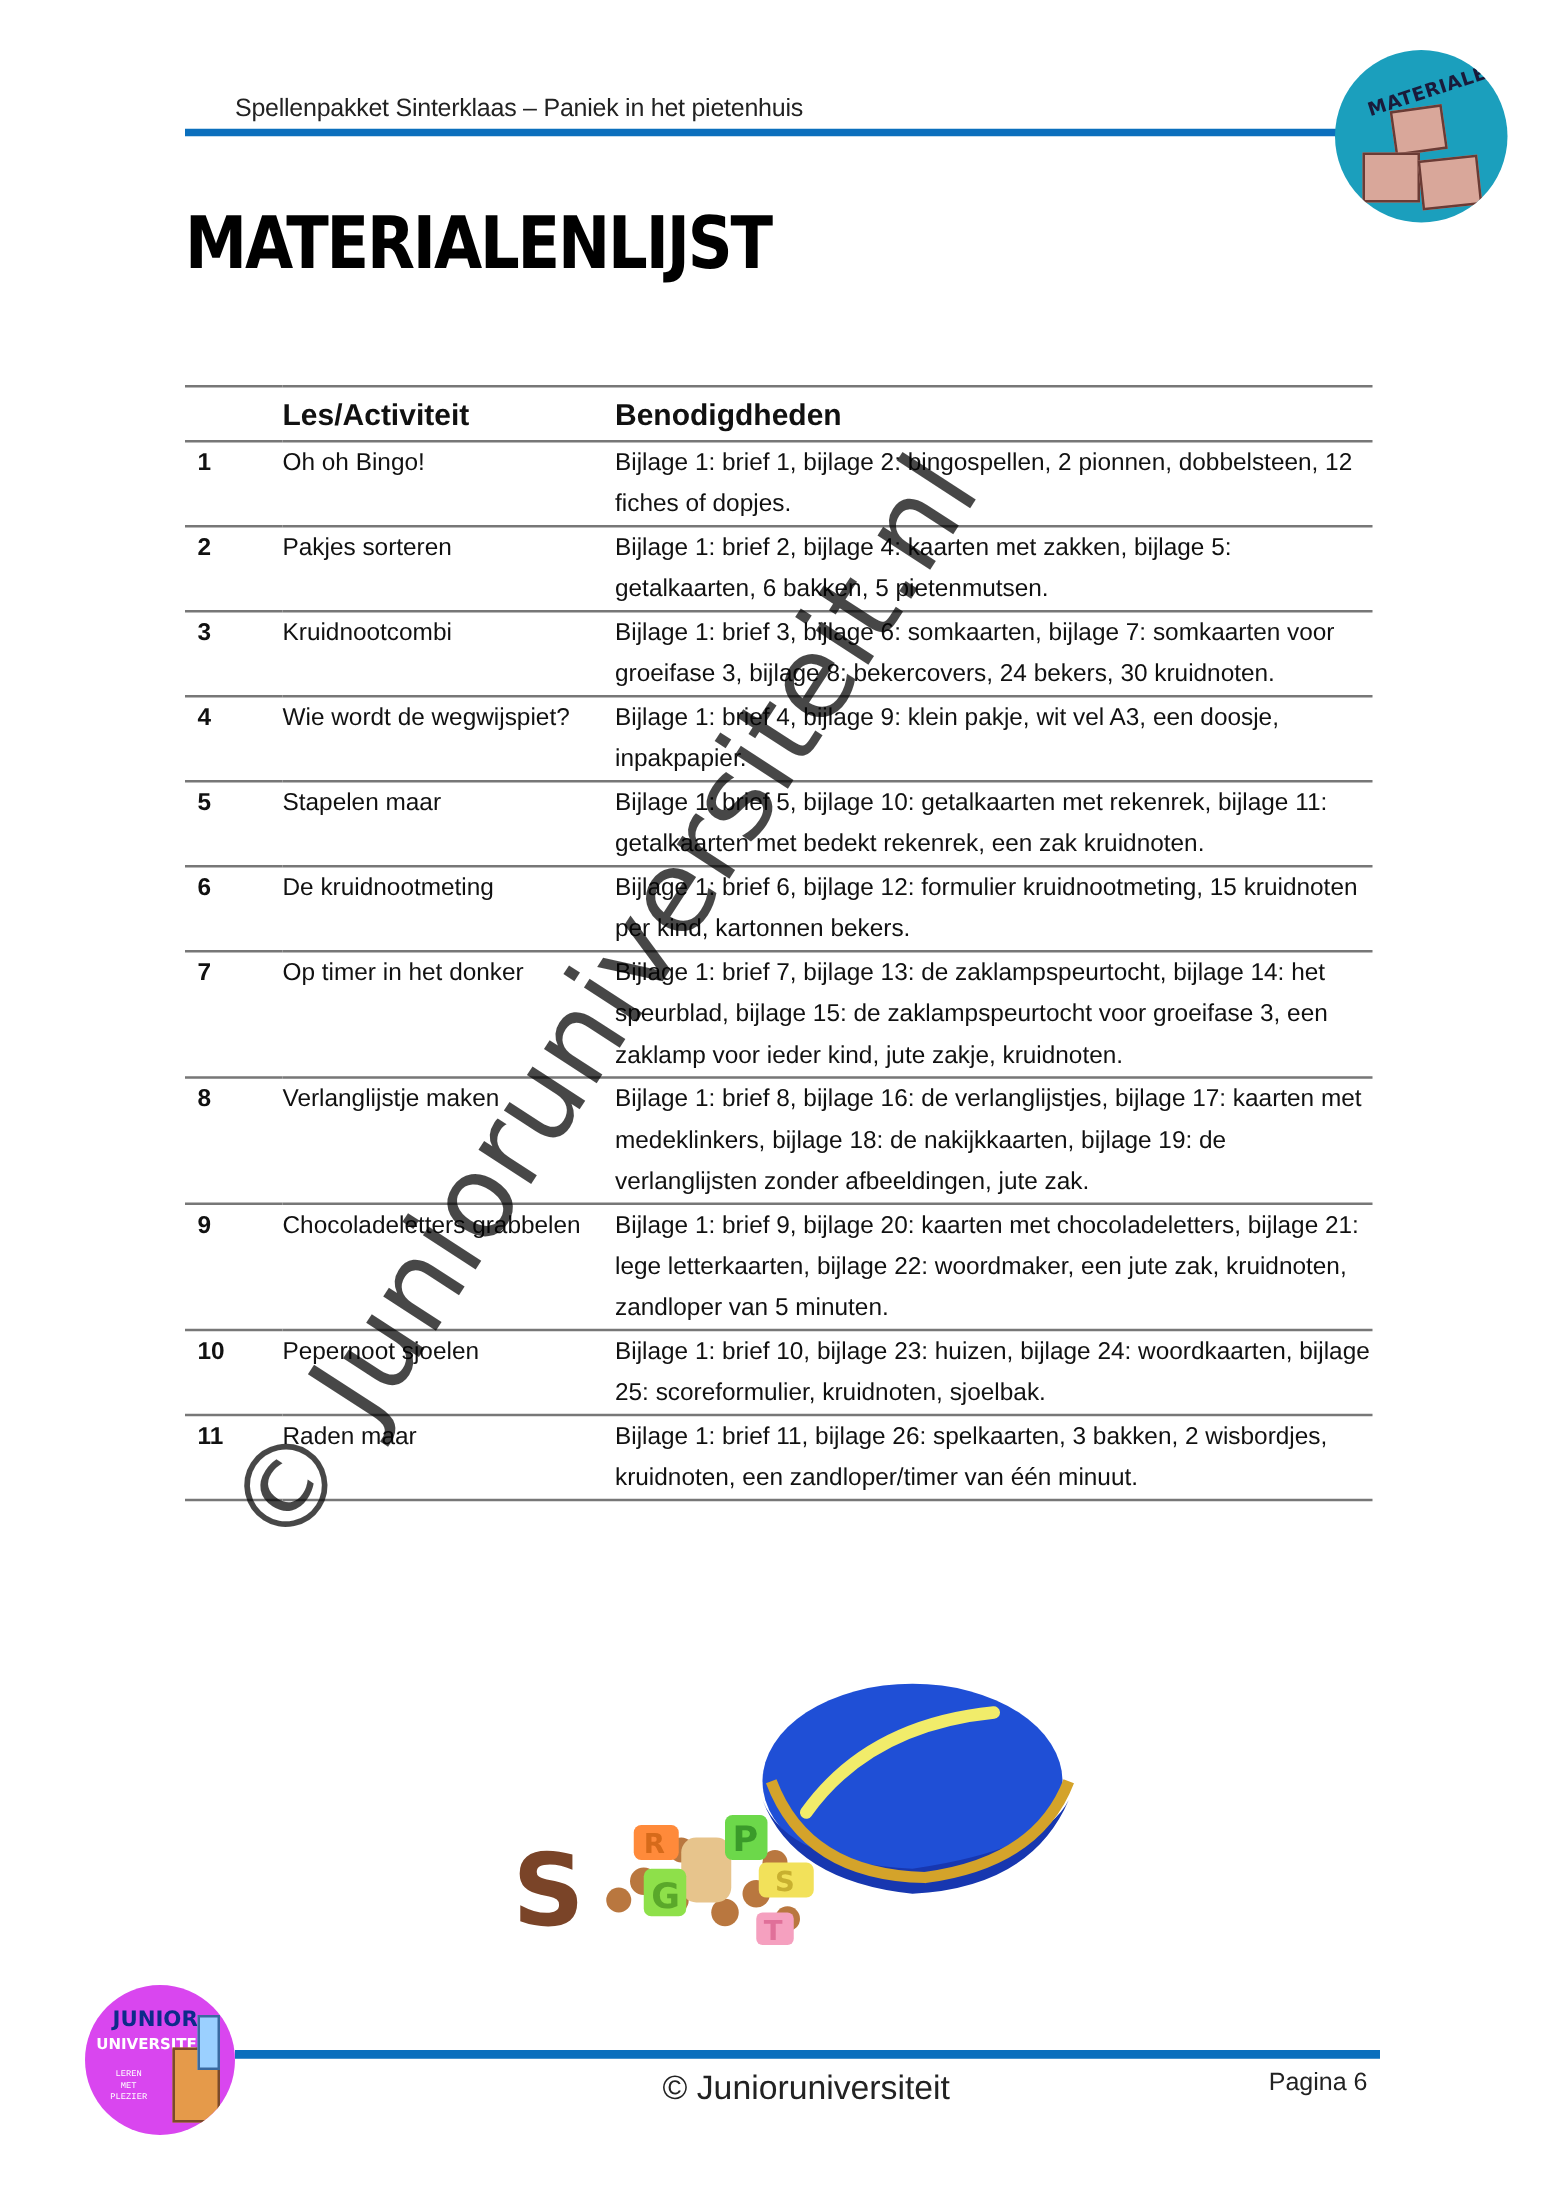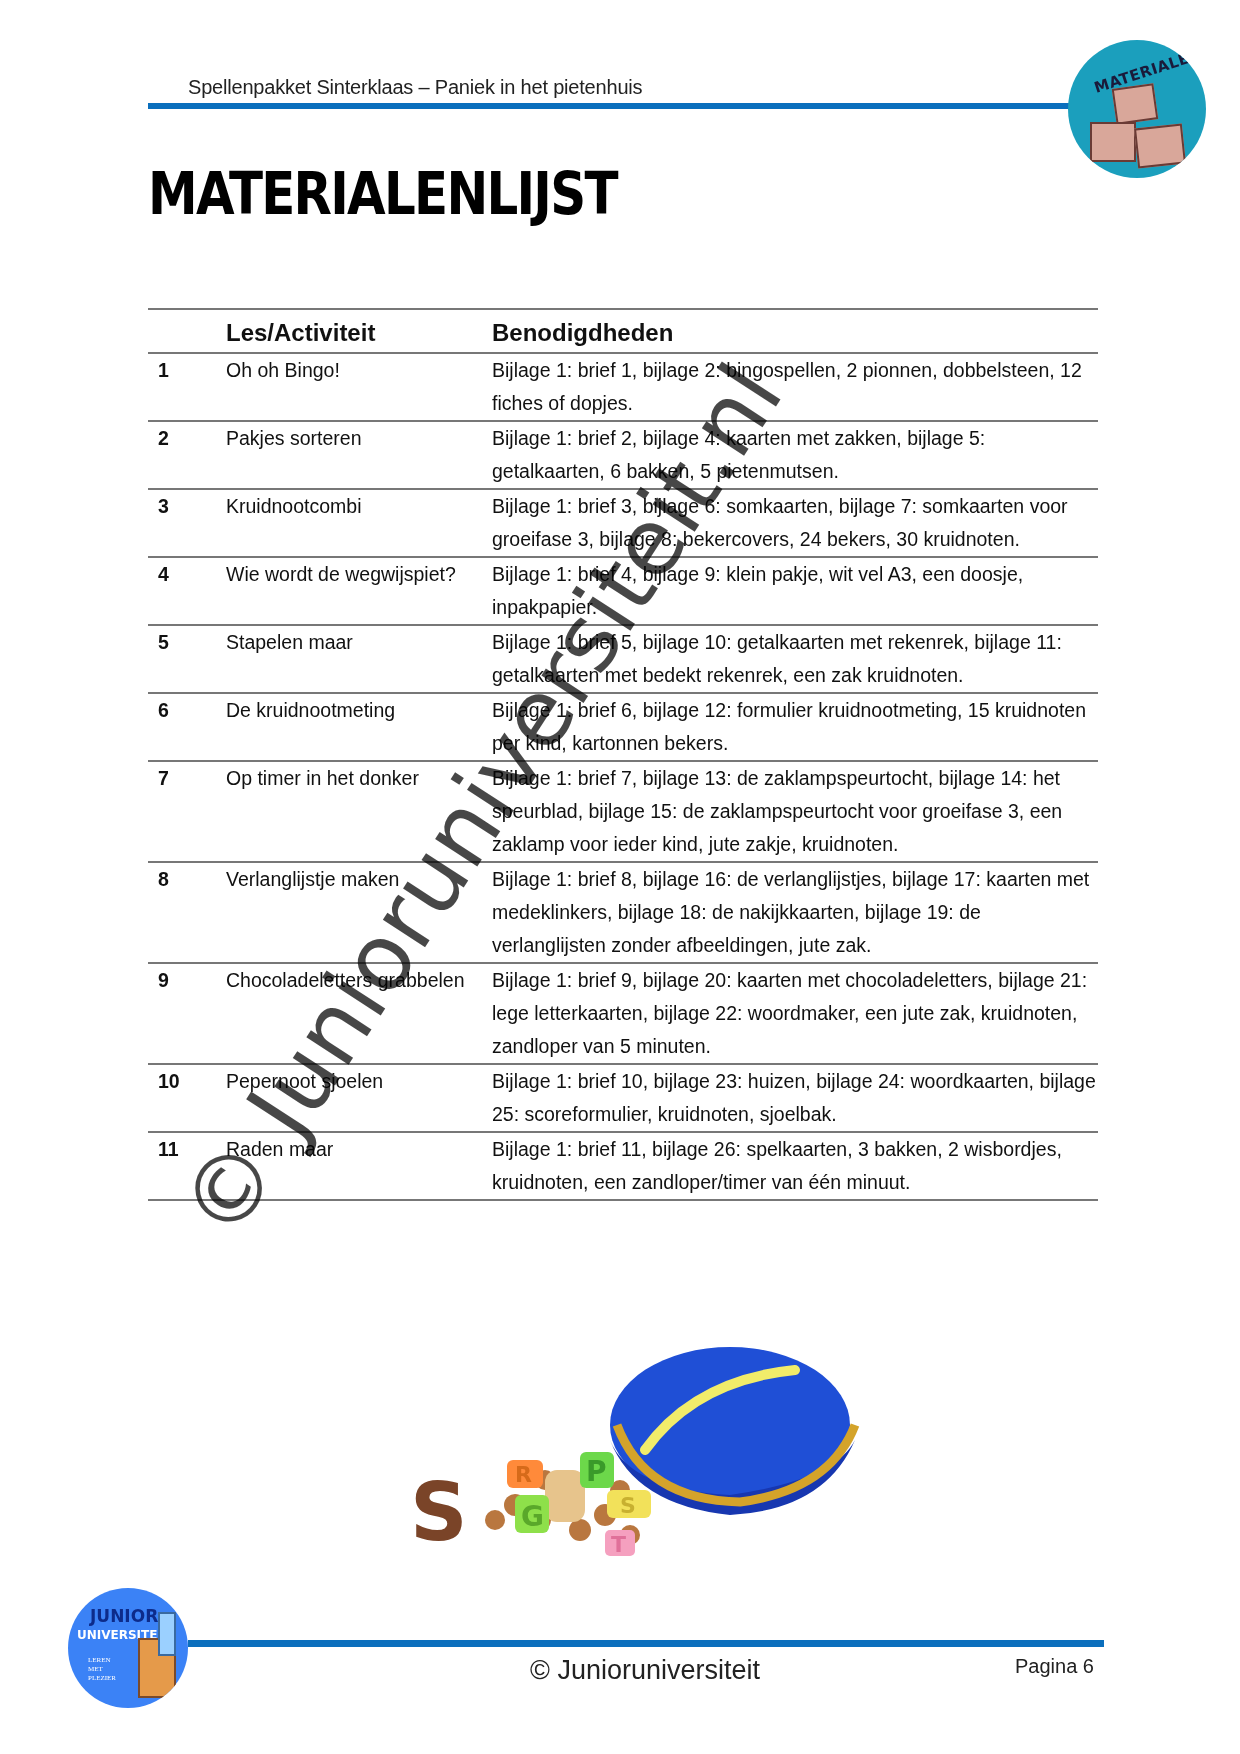--- a/index.html
+++ b/index.html
@@ -47,25 +47,25 @@
       position: absolute; left: 250px; top: 1150px; font-size: 92px; color: rgba(0,0,0,0.72);
       transform-origin: left bottom; transform: rotate(-57deg); white-space: nowrap; pointer-events: none;
       font-family: "DejaVu Sans", sans-serif;
     }
     .photo { position: absolute; left: 395px; top: 1330px; width: 470px; height: 230px; }
     .footer-rule {
       position: absolute; left: 188px; top: 1640px; width: 916px; height: 7px; background: #0b6fbd;
     }
     .badge-bottom {
       position: absolute; left: 68px; top: 1588px; width: 120px; height: 120px; border-radius: 50%;
-      background: #3b82f6; overflow: hidden;
+      background: #d946ef; overflow: hidden;
     }
     .badge-bottom .t1 { position: absolute; left: 22px; top: 18px; font-weight: bold; font-size: 17px; color: #0d2b8a; font-family: "DejaVu Sans", sans-serif; }
     .badge-bottom .t2 { position: absolute; left: 9px; top: 40px; font-weight: bold; font-size: 12px; color: #fff; font-family: "DejaVu Sans", sans-serif; }
-    .badge-bottom .t3 { position: absolute; left: 20px; top: 68px; font-size: 7px; color: #fff; line-height: 9px; font-family: Liberation Serif, serif; }
+    .badge-bottom .t3 { position: absolute; left: 20px; top: 68px; font-size: 7px; color: #fff; line-height: 9px; text-align: center; font-family: Liberation Mono, monospace; }
     .footer-copy {
       position: absolute; left: 530px; top: 1655px; font-size: 27px; color: #222;
     }
     .footer-page {
       position: absolute; left: 1015px; top: 1655px; font-size: 20px; color: #222;
     }
   </style>
 </head>
 <body>
 

